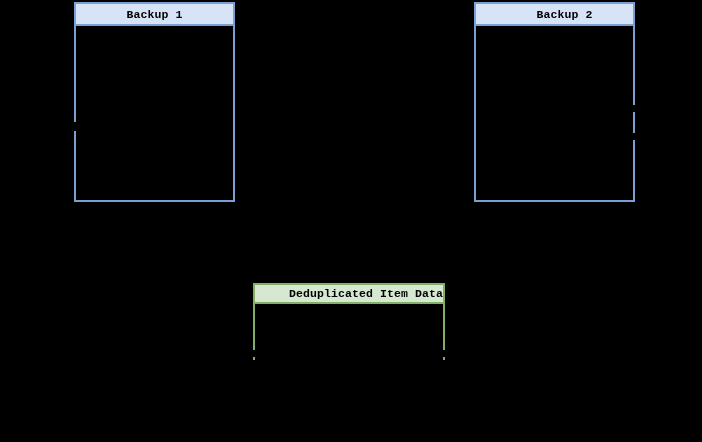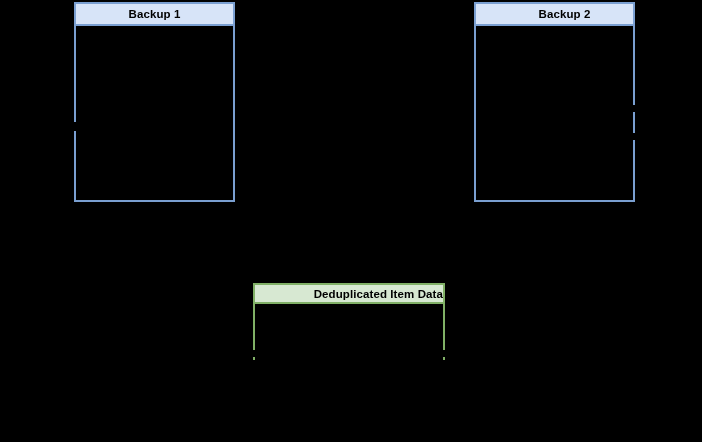--- a/index.html
+++ b/index.html
@@ -6,21 +6,21 @@
     margin: 0;
     padding: 0;
     background: #000000;
   }
   #canvas {
     position: relative;
     width: 702px;
     height: 360px;
     background: #000000;
     overflow: hidden;
-    font-family: Liberation Sans, sans-serif;
+    font-family: Liberation Mono, monospace;
   }
 
   
   .node {
     position: absolute;
     box-sizing: border-box;
   }
   .node-header {
     position: absolute;
     left: 0;

